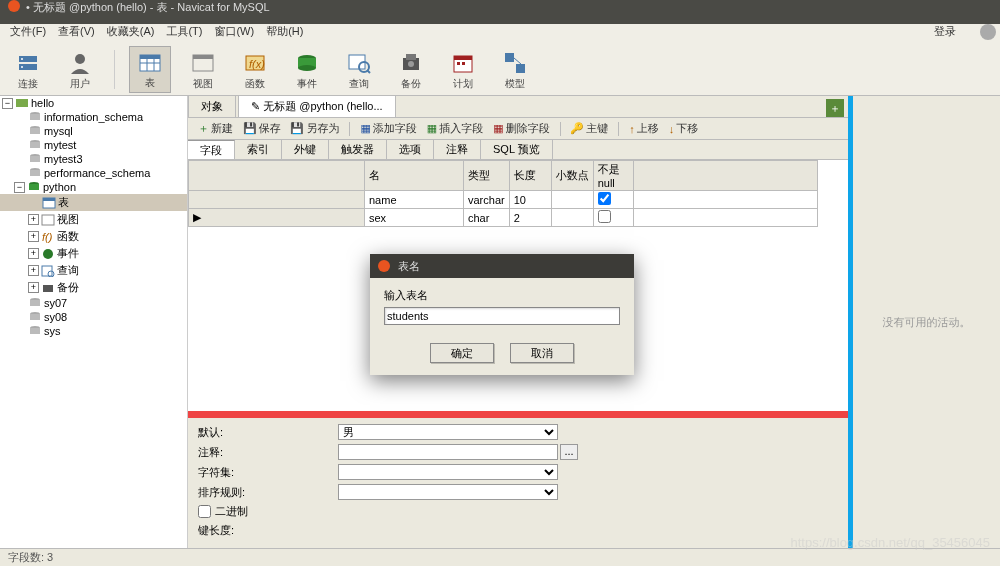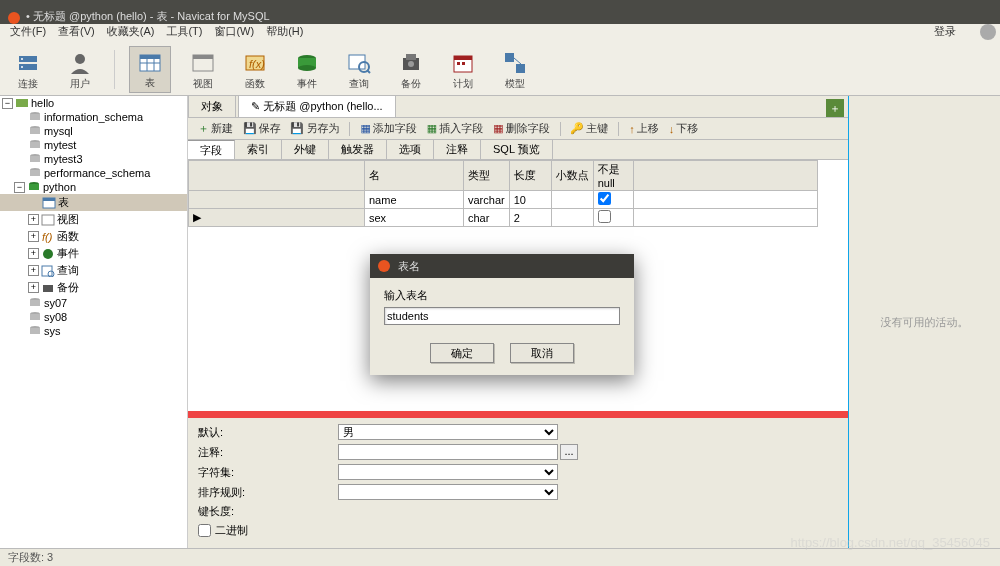--- a/index.html
+++ b/index.html
@@ -1,18 +1,18 @@
 <!DOCTYPE html>
 <html><head>
 <meta charset="utf-8">
 <style>
 * { box-sizing: border-box; margin: 0; padding: 0; font-family: "Microsoft YaHei", sans-serif; font-size: 11px; }
 body { width: 1000px; height: 566px; background: #3a3a3a; overflow: hidden; position: relative; }
 
-.titlebar { height: 24px; background: #4a4a45; color: #ccc; display: flex; align-items: flex-end; padding: 0 8px; }
+.titlebar { height: 24px; background: #4a4a45; color: #ccc; display: flex; align-items: flex-start; padding: 0 8px; }
 .titlebar .close-dot { width: 12px; height: 12px; border-radius: 50%; background: #e95420; margin-right: 6px; }
 .titlebar .title-text { color: #ddd; }
 
 .menubar { height: 20px; background: #f0eee6; display: flex; align-items: flex-start; padding: 0 4px; }
 .menubar span { padding: 0 6px; color: #333; cursor: pointer; }
 .menubar .login { margin-left: auto; padding-right: 20px; }
 .menubar .user-icon { width: 16px; height: 16px; background: #aaa; border-radius: 50%; display: inline-block; vertical-align: middle; margin-left: 4px; }
 
 .toolbar { height: 52px; background: #f0eee6; border-bottom: 1px solid #bbb; display: flex; gap: 12px; padding: 2px 8px; }
 .toolbar .item { display: flex; flex-direction: column; align-items: center; justify-content: center; padding: 2px 6px; cursor: pointer; }
@@ -57,21 +57,21 @@
 table.grid th { background: #e8e6dc; font-weight: normal; }
 table.grid th:first-child, table.grid td:first-child { width: 176px; }
 table.grid th:nth-child(2), table.grid td:nth-child(2) { width: 99px; }
 table.grid th:nth-child(3), table.grid td:nth-child(3) { width: 42px; }
 table.grid th:nth-child(4), table.grid td:nth-child(4) { width: 42px; }
 table.grid th:nth-child(5), table.grid td:nth-child(5) { width: 42px; text-align: center; }
 table.grid th:nth-child(6), table.grid td:nth-child(6) { width: 40px; }
 .row-marker { width: 10px; background: #e8e6dc; border: 1px solid #bbb; }
 .key-icon { color: #d4a017; font-size: 10px; }
 
-.right-panel { width: 152px; background: #ebe9de; border-left: 1px solid #0ea5e9; display: flex; align-items: center; justify-content: center; color: #999; font-size: 11px; }
+.right-panel { width: 152px; background: #ebe9de; border-left: 5px solid #0ea5e9; display: flex; align-items: center; justify-content: center; color: #999; font-size: 11px; }
 
 .bottom-props { background: #ebe9de; border-top: 7px solid #ef4444; padding: 6px 10px; }
 .bottom-props .row { display: flex; align-items: center; margin-bottom: 4px; }
 .bottom-props .lbl { width: 140px; font-size: 11px; }
 .bottom-props select, .bottom-props input[type=text] { width: 220px; height: 16px; font-size: 11px; background: #fff; border: 1px solid #999; }
 .bottom-props .dots { width: 18px; height: 16px; border: 1px solid #999; margin-left: 2px; text-align: center; cursor: pointer; background: #eee; }
 .bottom-props .checkbox-row input { margin-right: 4px; }
 
 .statusbar { height: 18px; background: #ebe9de; border-top: 1px solid #bbb; display: flex; align-items: center; padding: 0 8px; font-size: 11px; color: #555; }
 
@@ -476,26 +476,26 @@
           <span class="dots">...</span>
         </div>
       <div class="row">
           <span class="lbl">字符集:</span>
           <select><option></option></select>
         </div>
       <div class="row">
           <span class="lbl">排序规则:</span>
           <select><option></option></select>
         </div>
-      <div class="row">
-          <span class="lbl">键长度:</span>
-        </div>
       <div class="row checkbox-row">
           <input type="checkbox" style="">
           <span>二进制</span>
+        </div>
+      <div class="row">
+          <span class="lbl">键长度:</span>
         </div>
     </div>
   </div>
 
   <div class="right-panel">
     <span>没有可用的活动。</span>
   </div>
 </div>
 
 <div class="statusbar">

